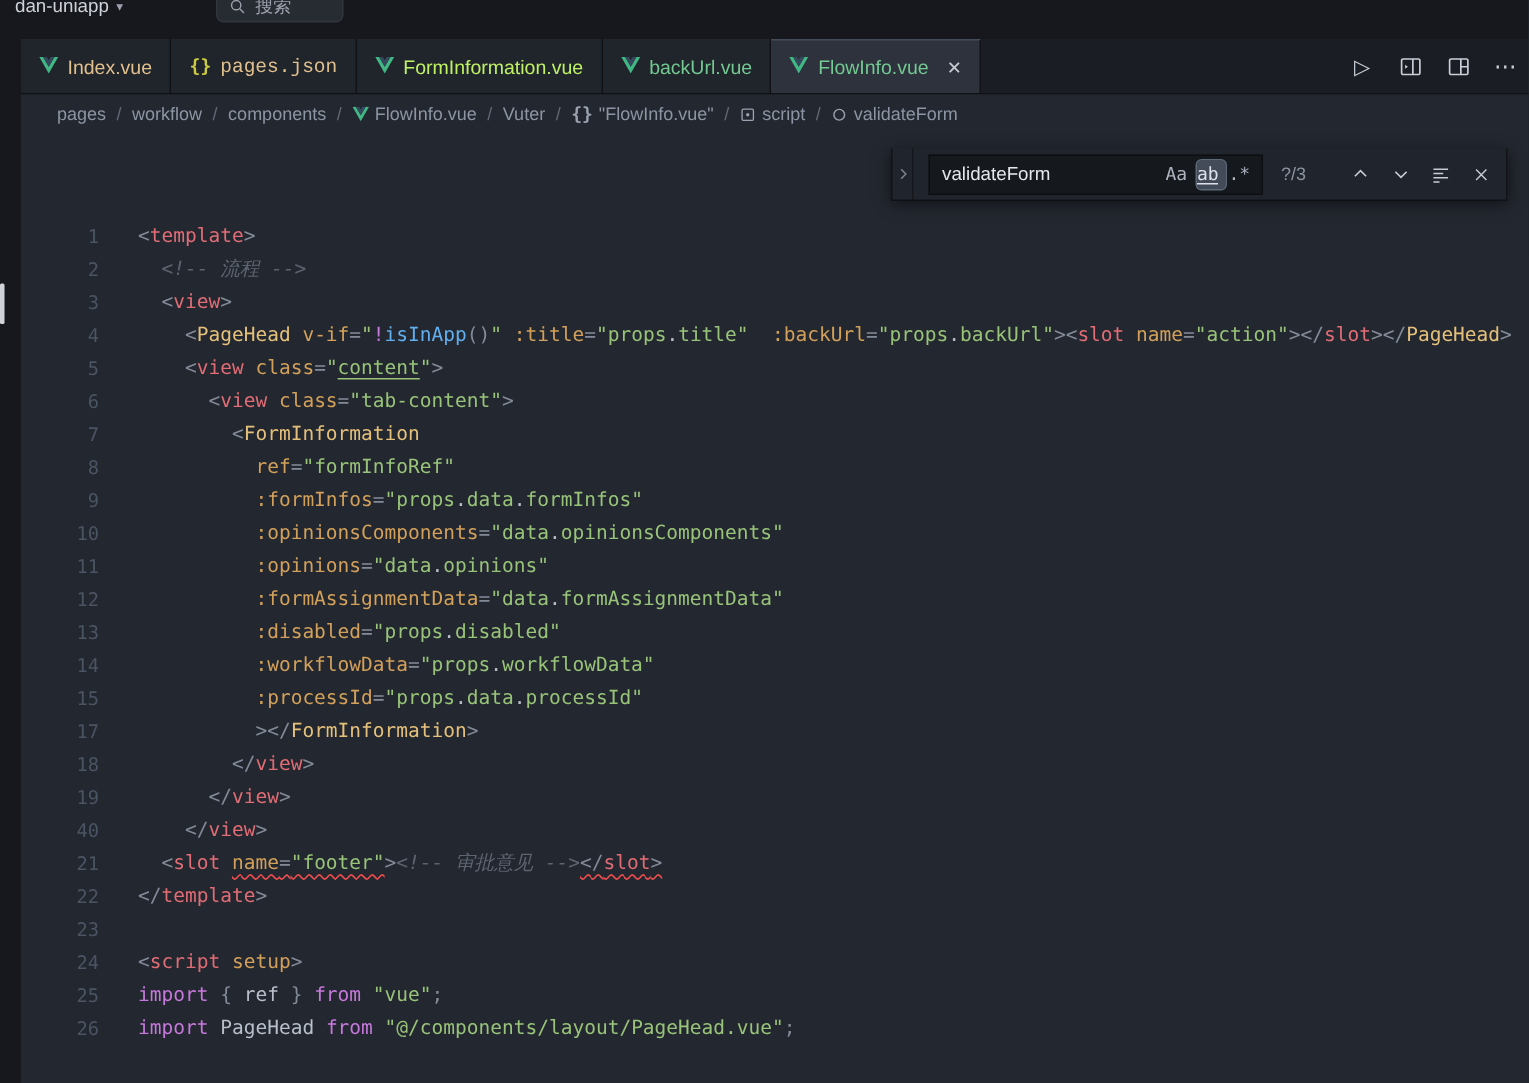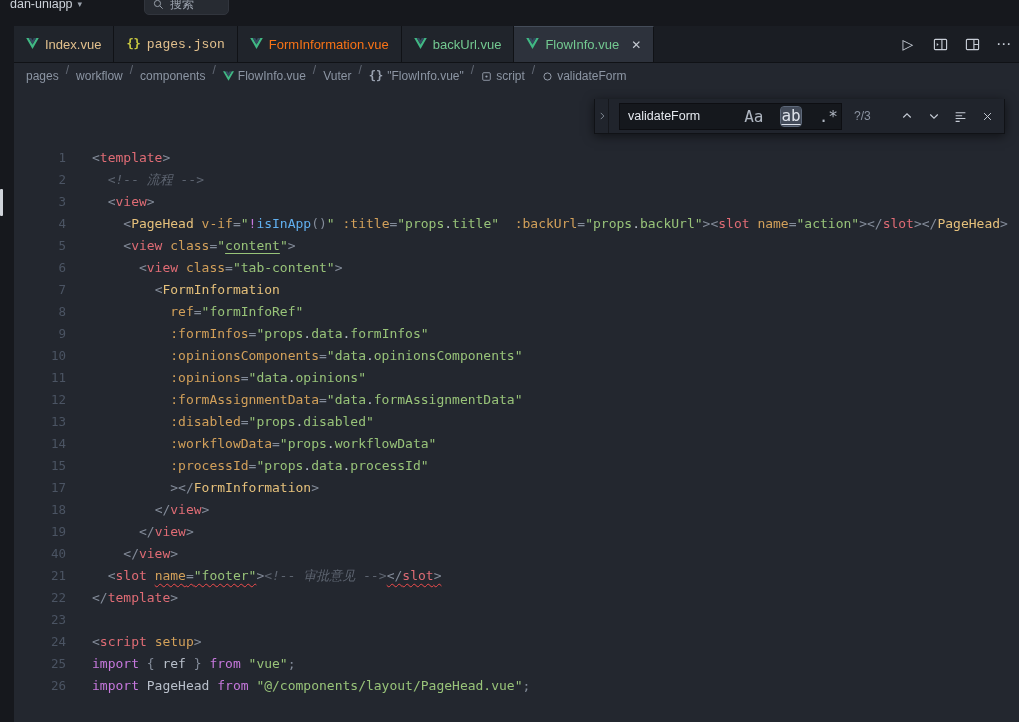--- a/index.html
+++ b/index.html
@@ -29,21 +29,21 @@
   .tab.active{background:var(--tab_active_bg,#2d323c);border-top:1px solid #444c59;}
   .tab-label.err{text-decoration:underline wavy var(--error_red,#f14c4c);text-decoration-thickness:1px;text-underline-offset:3px;}
   .tab-close{color:#c7ccd4;font-size:12px;margin-left:6px;}
   .json-glyph{color:#cbcb41;font-size:12px;font-weight:bold;font-family:"DejaVu Sans Mono",monospace;}
   .tab-actions{margin-left:auto;display:flex;align-items:center;gap:14px;padding:0 6px 0 10px;color:#c9cfd8;}
   .act{display:flex;align-items:center;justify-content:center;width:18px;height:18px;}
   .act-play{font-size:14px;line-height:1;}
   .act-more{font-size:15px;letter-spacing:1px;}
 
   
-  .breadcrumbs{height:26px;display:flex;gap:7px;padding-left:12px;background:var(--editor_bg,#23272f);
+  .breadcrumbs{height:26px;display:flex;align-items:center;gap:7px;padding-left:24px;background:var(--editor_bg,#23272f);
     color:var(--breadcrumb_fg,#8c95a3);font-size:12px;flex:none;white-space:nowrap;}
   .bc-item{display:flex;align-items:center;gap:4px;cursor:default;}
   .bc-sep{color:#626975;}
 
   
   .editor{flex:1;position:relative;background:var(--editor_bg,#23272f);overflow:hidden;}
   .code{padding-top:58px;font-family:"DejaVu Sans Mono","Liberation Mono",monospace;font-size:13px;line-height:22px;}
   .code-line{display:flex;height:22px;}
   .ln{width:52px;flex:none;text-align:right;color:var(--gutter_fg,#4b5463);font-size:12.5px;user-select:none;}
   .lt{margin-left:26px;white-space:pre;color:#abb2bf;}
@@ -61,22 +61,22 @@
   .ul{text-decoration:underline;text-underline-offset:3px;}
 
   
   .find{position:absolute;top:10px;right:14px;height:34px;background:var(--find_bg,#20242c);
     border:1px solid var(--border,#101216);border-top:none;display:flex;align-items:center;gap:6px;
     padding-right:6px;box-shadow:0 2px 10px rgba(0,0,0,.55);z-index:5;}
   .find-collapse{width:13px;align-self:stretch;display:flex;align-items:center;justify-content:center;color:#7d8590;border-right:1px solid #15171c;}
   .find-inputbox{display:flex;align-items:center;background:var(--input_bg,#15181d);border:1px solid #0d0e12;height:25px;width:212px;padding:0 3px 0 6px;margin-left:4px;}
   .find-input{flex:1;min-width:0;background:transparent;border:none;outline:none;color:#e4e8ee;
     font-family:"Liberation Sans","DejaVu Sans",sans-serif;font-size:12.5px;}
-  .opt{flex:none;display:flex;align-items:center;justify-content:flex-start;min-width:19px;height:19px;margin-left:18px;
-    border-radius:3px;color:#aeb5c0;font-size:16px;font-family:"DejaVu Sans Mono",monospace;}
+  .opt{flex:none;display:flex;align-items:center;justify-content:flex-start;min-width:19px;height:19px;margin-left:2px;
+    border-radius:3px;color:#aeb5c0;font-size:12px;font-family:"DejaVu Sans Mono",monospace;}
   .opt .uw{border-bottom:1px solid currentColor;line-height:1;}
   .opt.sel{background:#434b59;outline:1px solid #5d6879;color:#dde2ea;}
   .find-count{color:#8b93a1;font-size:12px;margin:0 8px 0 6px;min-width:28px;}
   .find-btn{width:21px;height:21px;display:flex;align-items:center;justify-content:center;color:#c6ccd6;border-radius:3px;}
 </style>
 </head>
 <body>
 
 <div class="app">
 
@@ -114,21 +114,21 @@
             </div>
             <div class="tab">
               <span class="json-glyph">{}</span>
               <span class="tab-label" style="color: rgb(226, 192, 141); font-family: Liberation Mono, monospace;">pages.json</span>
             </div>
             <div class="tab">
               <span><svg width="13" height="11" viewBox="0 0 24 21">
                   <path d="M0 0h4.8L12 12.4 19.2 0H24L12 20.9z" fill="#41b883"></path>
                   <path d="M4.8 0h4.8L12 4.1 14.4 0h4.8L12 12.4z" fill="#34495e"></path>
                 </svg></span>
-              <span class="tab-label" style="color: #f97316;">FormInformation.vue</span>
+              <span class="tab-label" style="color: #bef264;">FormInformation.vue</span>
             </div>
             <div class="tab">
               <span><svg width="13" height="11" viewBox="0 0 24 21">
                   <path d="M0 0h4.8L12 12.4 19.2 0H24L12 20.9z" fill="#41b883"></path>
                   <path d="M4.8 0h4.8L12 4.1 14.4 0h4.8L12 12.4z" fill="#34495e"></path>
                 </svg></span>
               <span class="tab-label" style="color: rgb(115, 201, 145);">backUrl.vue</span>
             </div>
             <div class="tab active">
               <span><svg width="13" height="11" viewBox="0 0 24 21">

